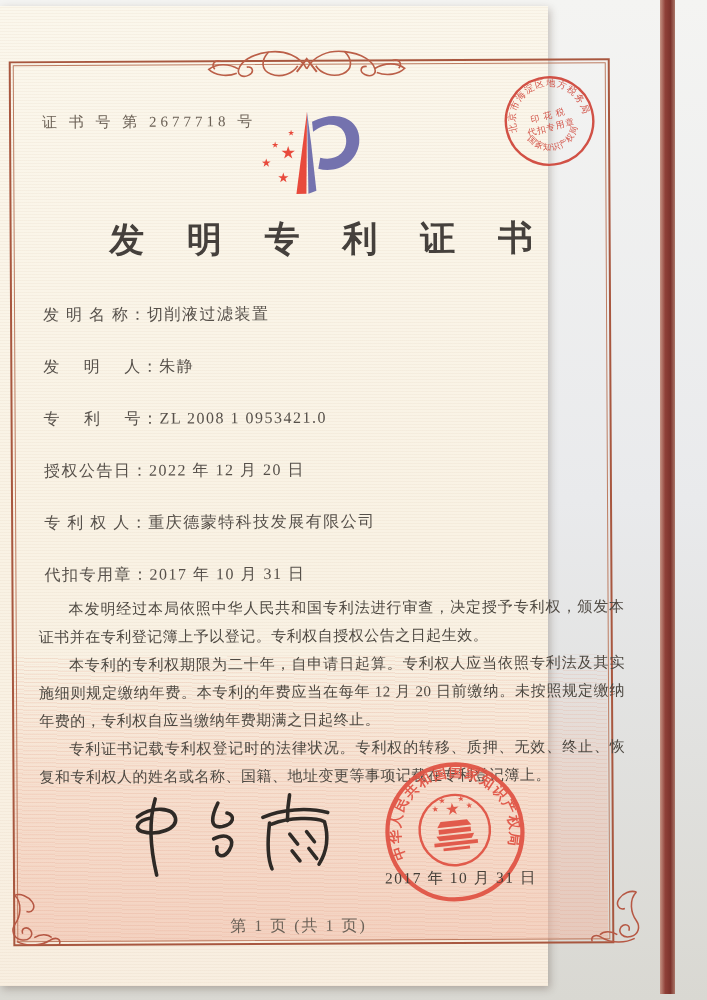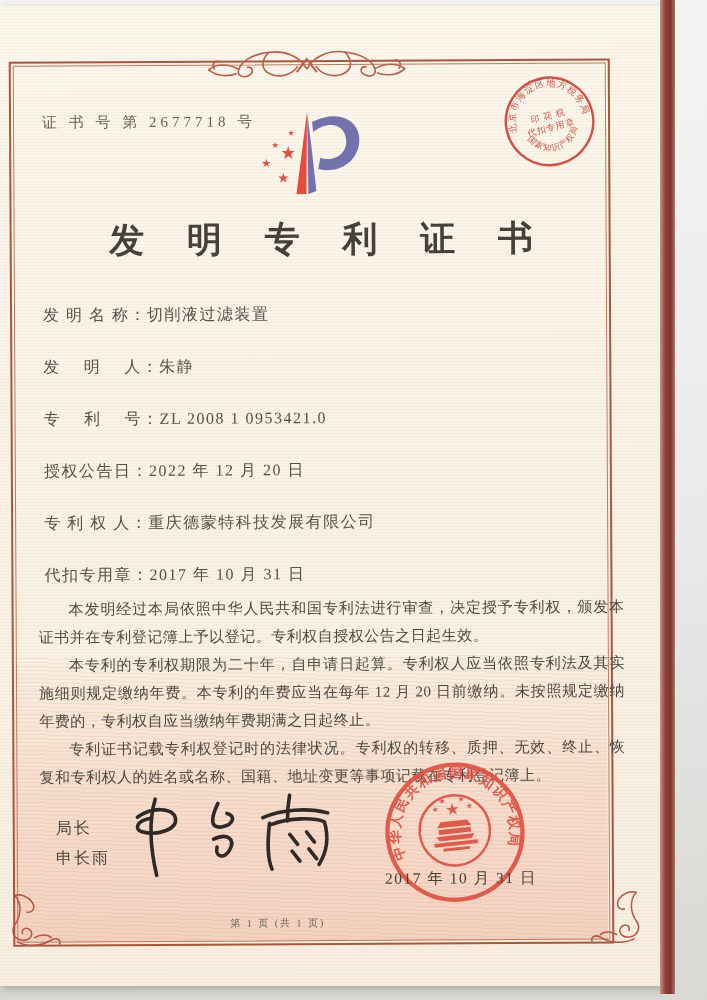--- a/index.html
+++ b/index.html
@@ -2,21 +2,21 @@
 <html><head>
 <meta charset="utf-8">
 <style>
   html,body{margin:0;padding:0;}
   body{
     width:707px;height:1000px;position:relative;overflow:hidden;
     background:linear-gradient(to bottom,#f4f4f2 0%,#e9eaec 50%,#d9d8d2 100%);
     font-family:"Liberation Serif", serif;
   }
   .paper{
-    position:absolute;left:0;top:6px;width:662px;height:980px;
+    position:absolute;left:0;top:6px;width:548px;height:980px;
     background:linear-gradient(175deg,#fbf7ec 0%,#f9f2e4 55%,#f8eee0 100%);
     box-shadow:2px 3px 8px rgba(60,40,30,.28);
   }
   .paper::before{
     content:"";position:absolute;inset:0;pointer-events:none;
     background:repeating-linear-gradient(0deg,rgba(205,178,152,.10) 0 1px,transparent 1px 3px);
   }
   .edge-band{
     position:absolute;left:660px;top:0;width:15px;height:994px;
     background:linear-gradient(to right,#c59384 0%,#8f4038 35%,#7c332c 70%,#aa7668 100%);
@@ -61,21 +61,21 @@
   .corner{position:absolute;width:58px;height:58px;top:884px;}
   .corner.bl{left:3px;}
   .corner.br{left:586px;transform:scaleX(-1);}
   .tax-stamp{position:absolute;left:505px;top:70px;width:93px;height:93px;transform:rotate(-14deg);opacity:.92;}
   .seal{position:absolute;left:377px;top:749px;width:152px;height:152px;transform:rotate(-6deg);opacity:.93;}
   .issue-date{
     position:absolute;left:383px;top:863px;font-size:15.5px;color:#453f38;
     letter-spacing:1.5px;white-space:nowrap;z-index:5;
   }
   .footer{
-    position:absolute;left:228px;top:910px;font-size:10px;color:#6b6258;letter-spacing:2px;
+    position:absolute;left:228px;top:910px;font-size:16px;color:#6b6258;letter-spacing:2px;
     white-space:nowrap;
     font-family:Liberation Serif, serif;
   }
 </style>
 </head>
 <body>
 
 <div class="paper">
   <div class="tilt">
 
@@ -154,24 +154,20 @@
       <div class="field-row"><span>专 利 权 人：</span><span>重庆德蒙特科技发展有限公司</span></div>
       <div class="field-row"><span>代扣专用章：</span><span>2017 年 10 月 31 日</span></div>
     </div>
 
     <div class="paras">
       <p>本发明经过本局依照中华人民共和国专利法进行审查，决定授予专利权，颁发本证书并在专利登记簿上予以登记。专利权自授权公告之日起生效。</p>
       <p>本专利的专利权期限为二十年，自申请日起算。专利权人应当依照专利法及其实施细则规定缴纳年费。本专利的年费应当在每年 12 月 20 日前缴纳。未按照规定缴纳年费的，专利权自应当缴纳年费期满之日起终止。</p>
       <p>专利证书记载专利权登记时的法律状况。专利权的转移、质押、无效、终止、恢复和专利权人的姓名或名称、国籍、地址变更等事项记载在专利登记簿上。</p>
     </div>
 
-    <div class="director">
-      <div>局长</div>
-      <div>申长雨</div>
-    </div>
 
     <svg class="sig-svg" viewBox="0 0 200 90">
       <g stroke="#2f2a26" stroke-width="3.2" fill="none" stroke-linecap="round" stroke-linejoin="round">
         <path d="M30,14 C24,34 25,56 31,82"></path>
         <path d="M14,30 C28,20 46,22 48,31 C50,41 32,47 18,43 C11,41 13,33 26,31"></path>
         <path d="M86,18 C80,30 78,41 90,39 C100,37 102,29 94,27"></path>
         <path d="M82,50 C94,44 102,50 96,60 C91,68 83,66 85,57"></path>
         <path d="M126,31 C142,24 166,22 184,27"></path>
         <path d="M150,11 C148,22 148,29 148,34"></path>
         <path d="M132,36 C129,60 131,70 134,77"></path>

